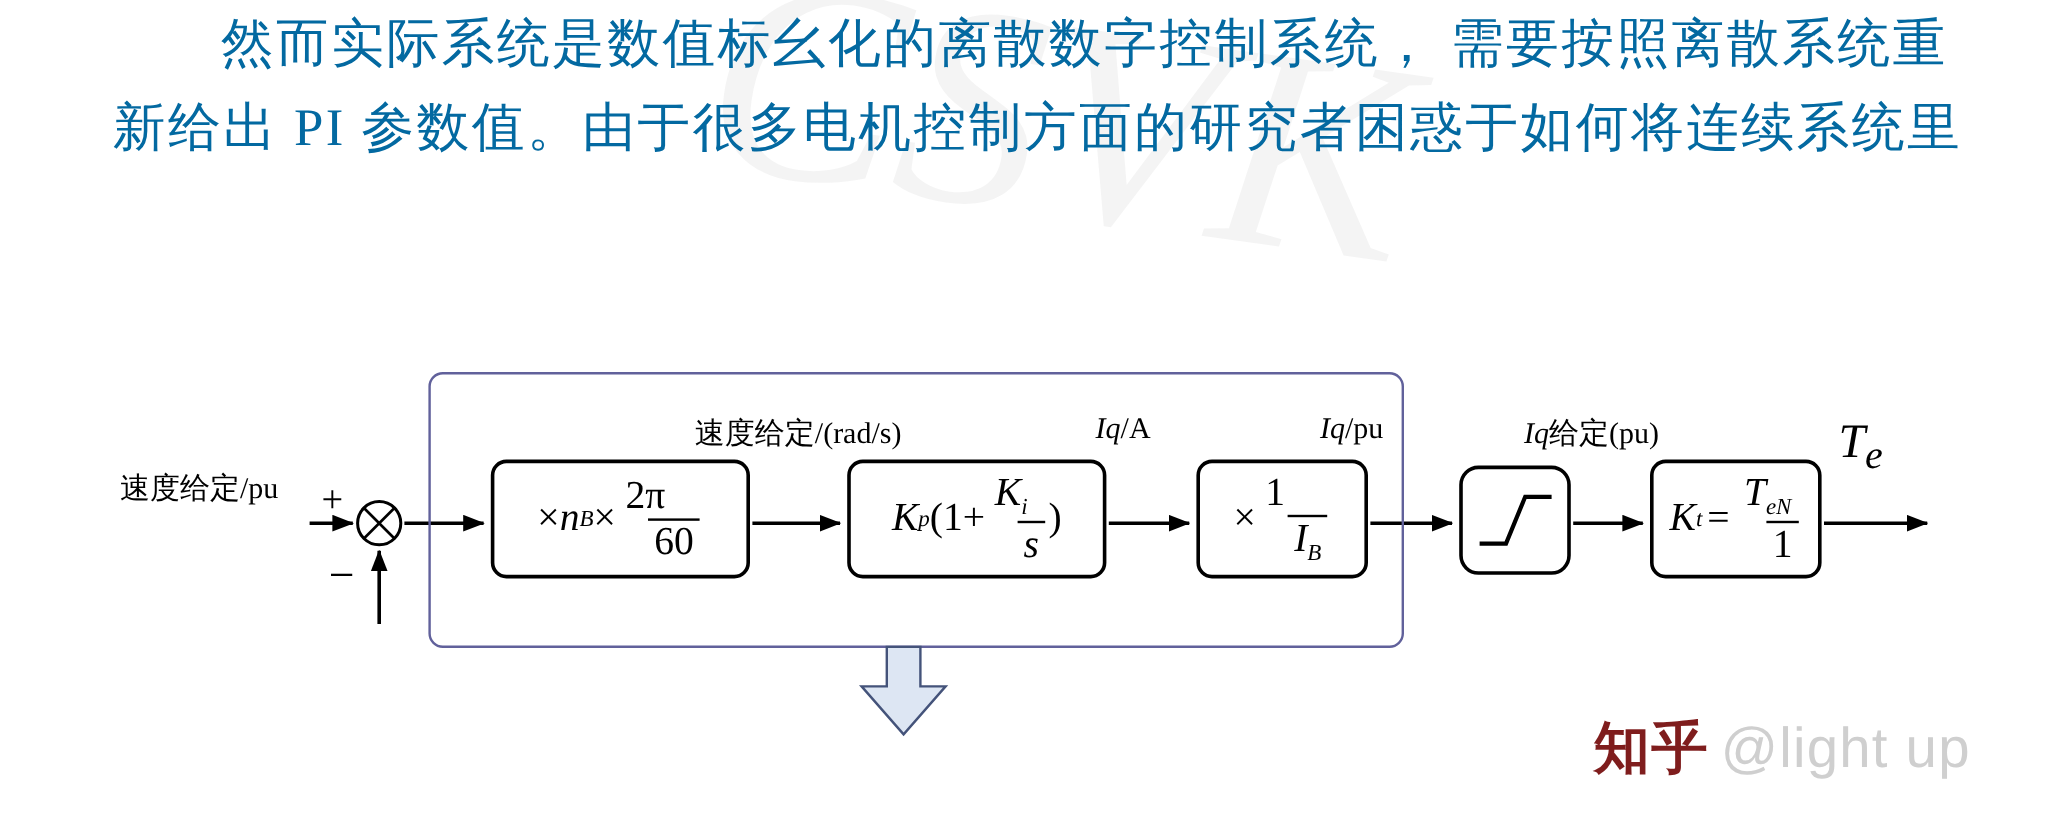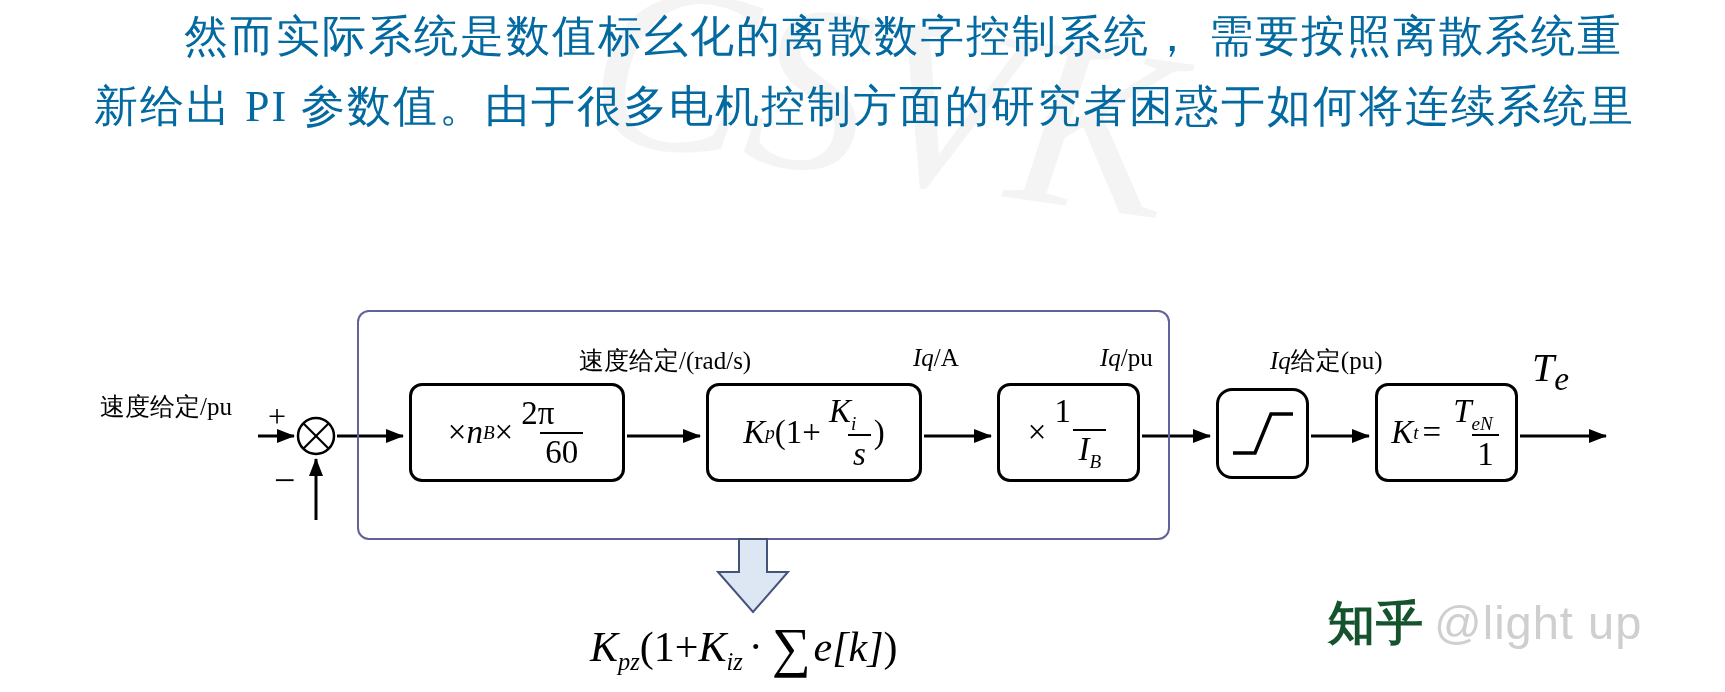--- a/index.html
+++ b/index.html
@@ -63,21 +63,21 @@
     font-style:italic; white-space:nowrap;
   }
   .eq .sigma { font-style:normal; font-size:1.3em; vertical-align:-5px; margin:0 3px; }
 
   
   .zhihu-mark {
     position:absolute; left:1328px; top:592px; font-size:47px;
     color:#cfcfcf; white-space:nowrap; letter-spacing:1px;
     font-family:"Liberation Sans","DejaVu Sans",sans-serif;
   }
-  .zhihu-mark .logo { font-weight:bold; color:#14532d; margin-right:10px; }
+  .zhihu-mark .logo { font-weight:bold; color:#7f1d1d; margin-right:10px; }
 </style>
 </head>
 <body>
 
 <div class="faintmark">CSVK</div>
 
 <div class="para">
   <div class="line indent">然而实际系统是数值标幺化的离散数字控制系统， 需要按照离散系统重</div>
   <div class="line">新给出 PI 参数值。由于很多电机控制方面的研究者困惑于如何将连续系统里</div>
 </div>
@@ -166,21 +166,18 @@
       <span class="frac">
         <span class="fn"><span>T</span><sub>eN</sub></span>
         <span class="fd up">1</span>
       </span>
   </div>
 
   <svg class="blockarrow" width="80" height="76" viewBox="0 0 80 76">
     <polygon points="24,1 52,1 52,34 73,34 38,74 3,34 24,34" fill="#dde6f3" stroke="#44537a" stroke-width="2"></polygon>
   </svg>
 
-  <div class="eq">
-    <span>K</span><sub>pz</sub><span class="up">(1+</span><span>K</span><sub>iz</sub><span class="up" style="margin:0 6px;">·</span><span class="sigma">∑</span><span>e[k]</span><span class="up">)</span>
-  </div>
 
 </div>
 
 <div class="zhihu-mark">
   <span class="logo">知乎</span><span>@light up</span>
 </div>
 
 </body></html>

